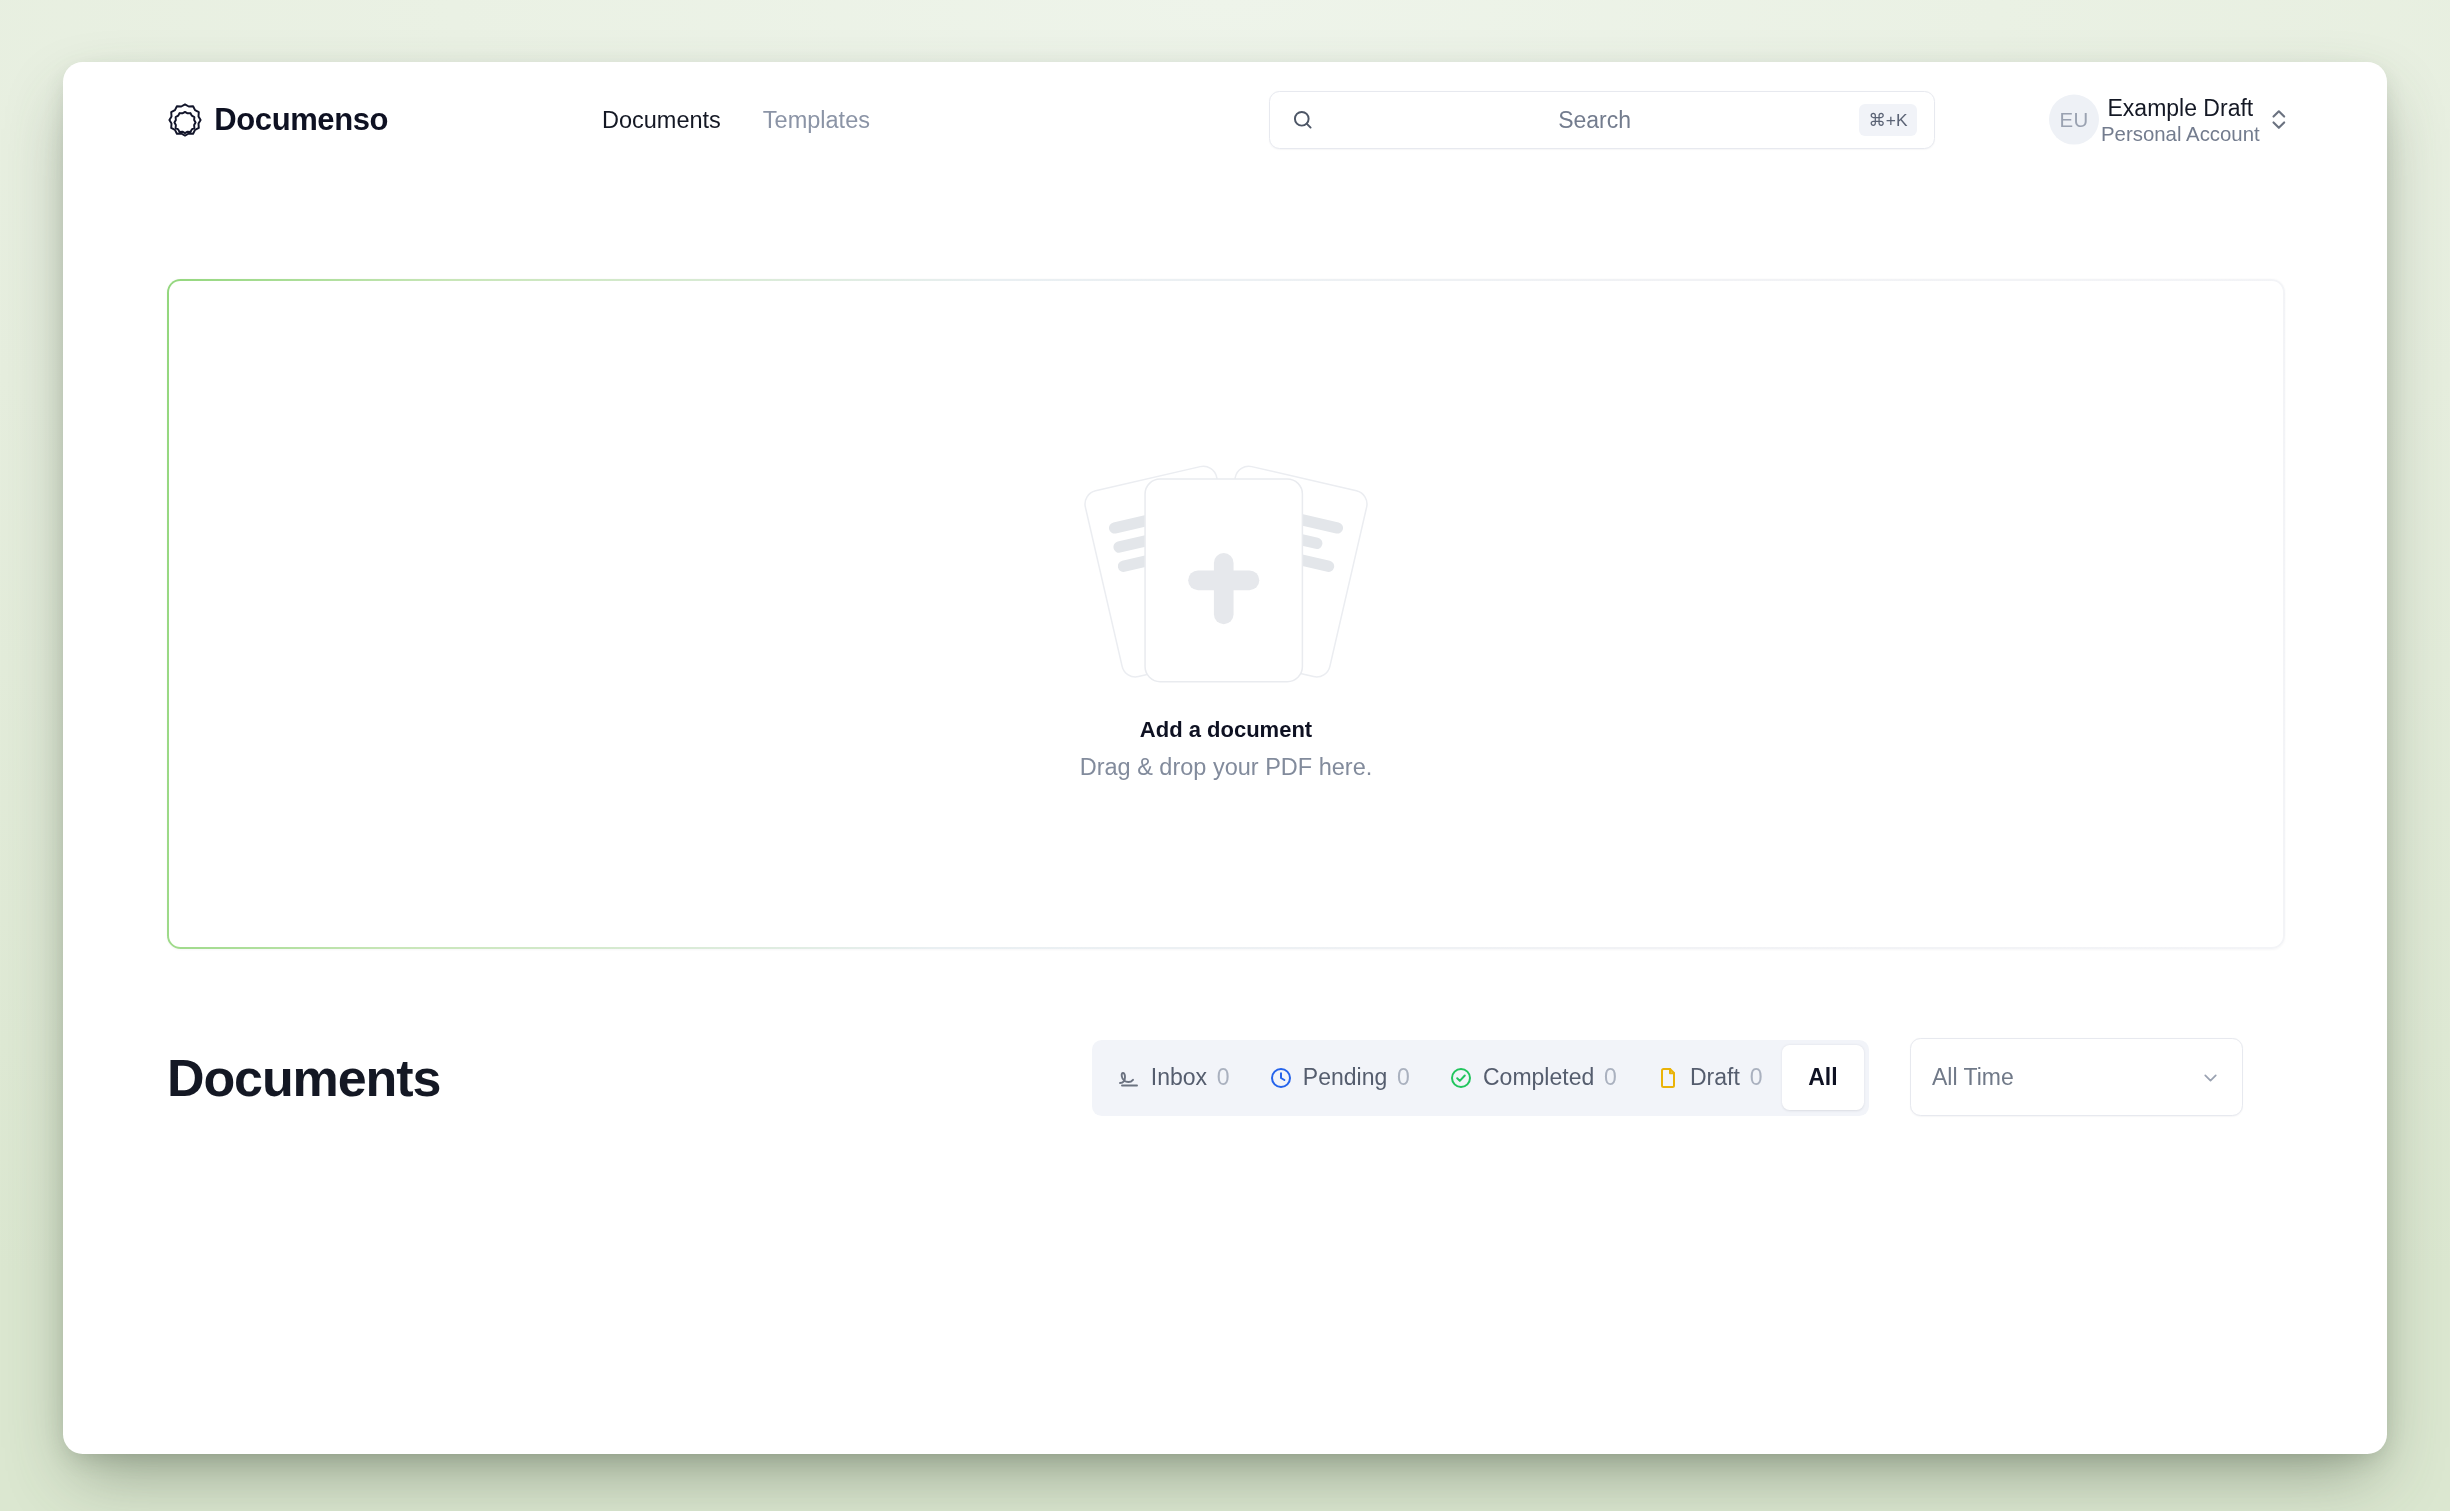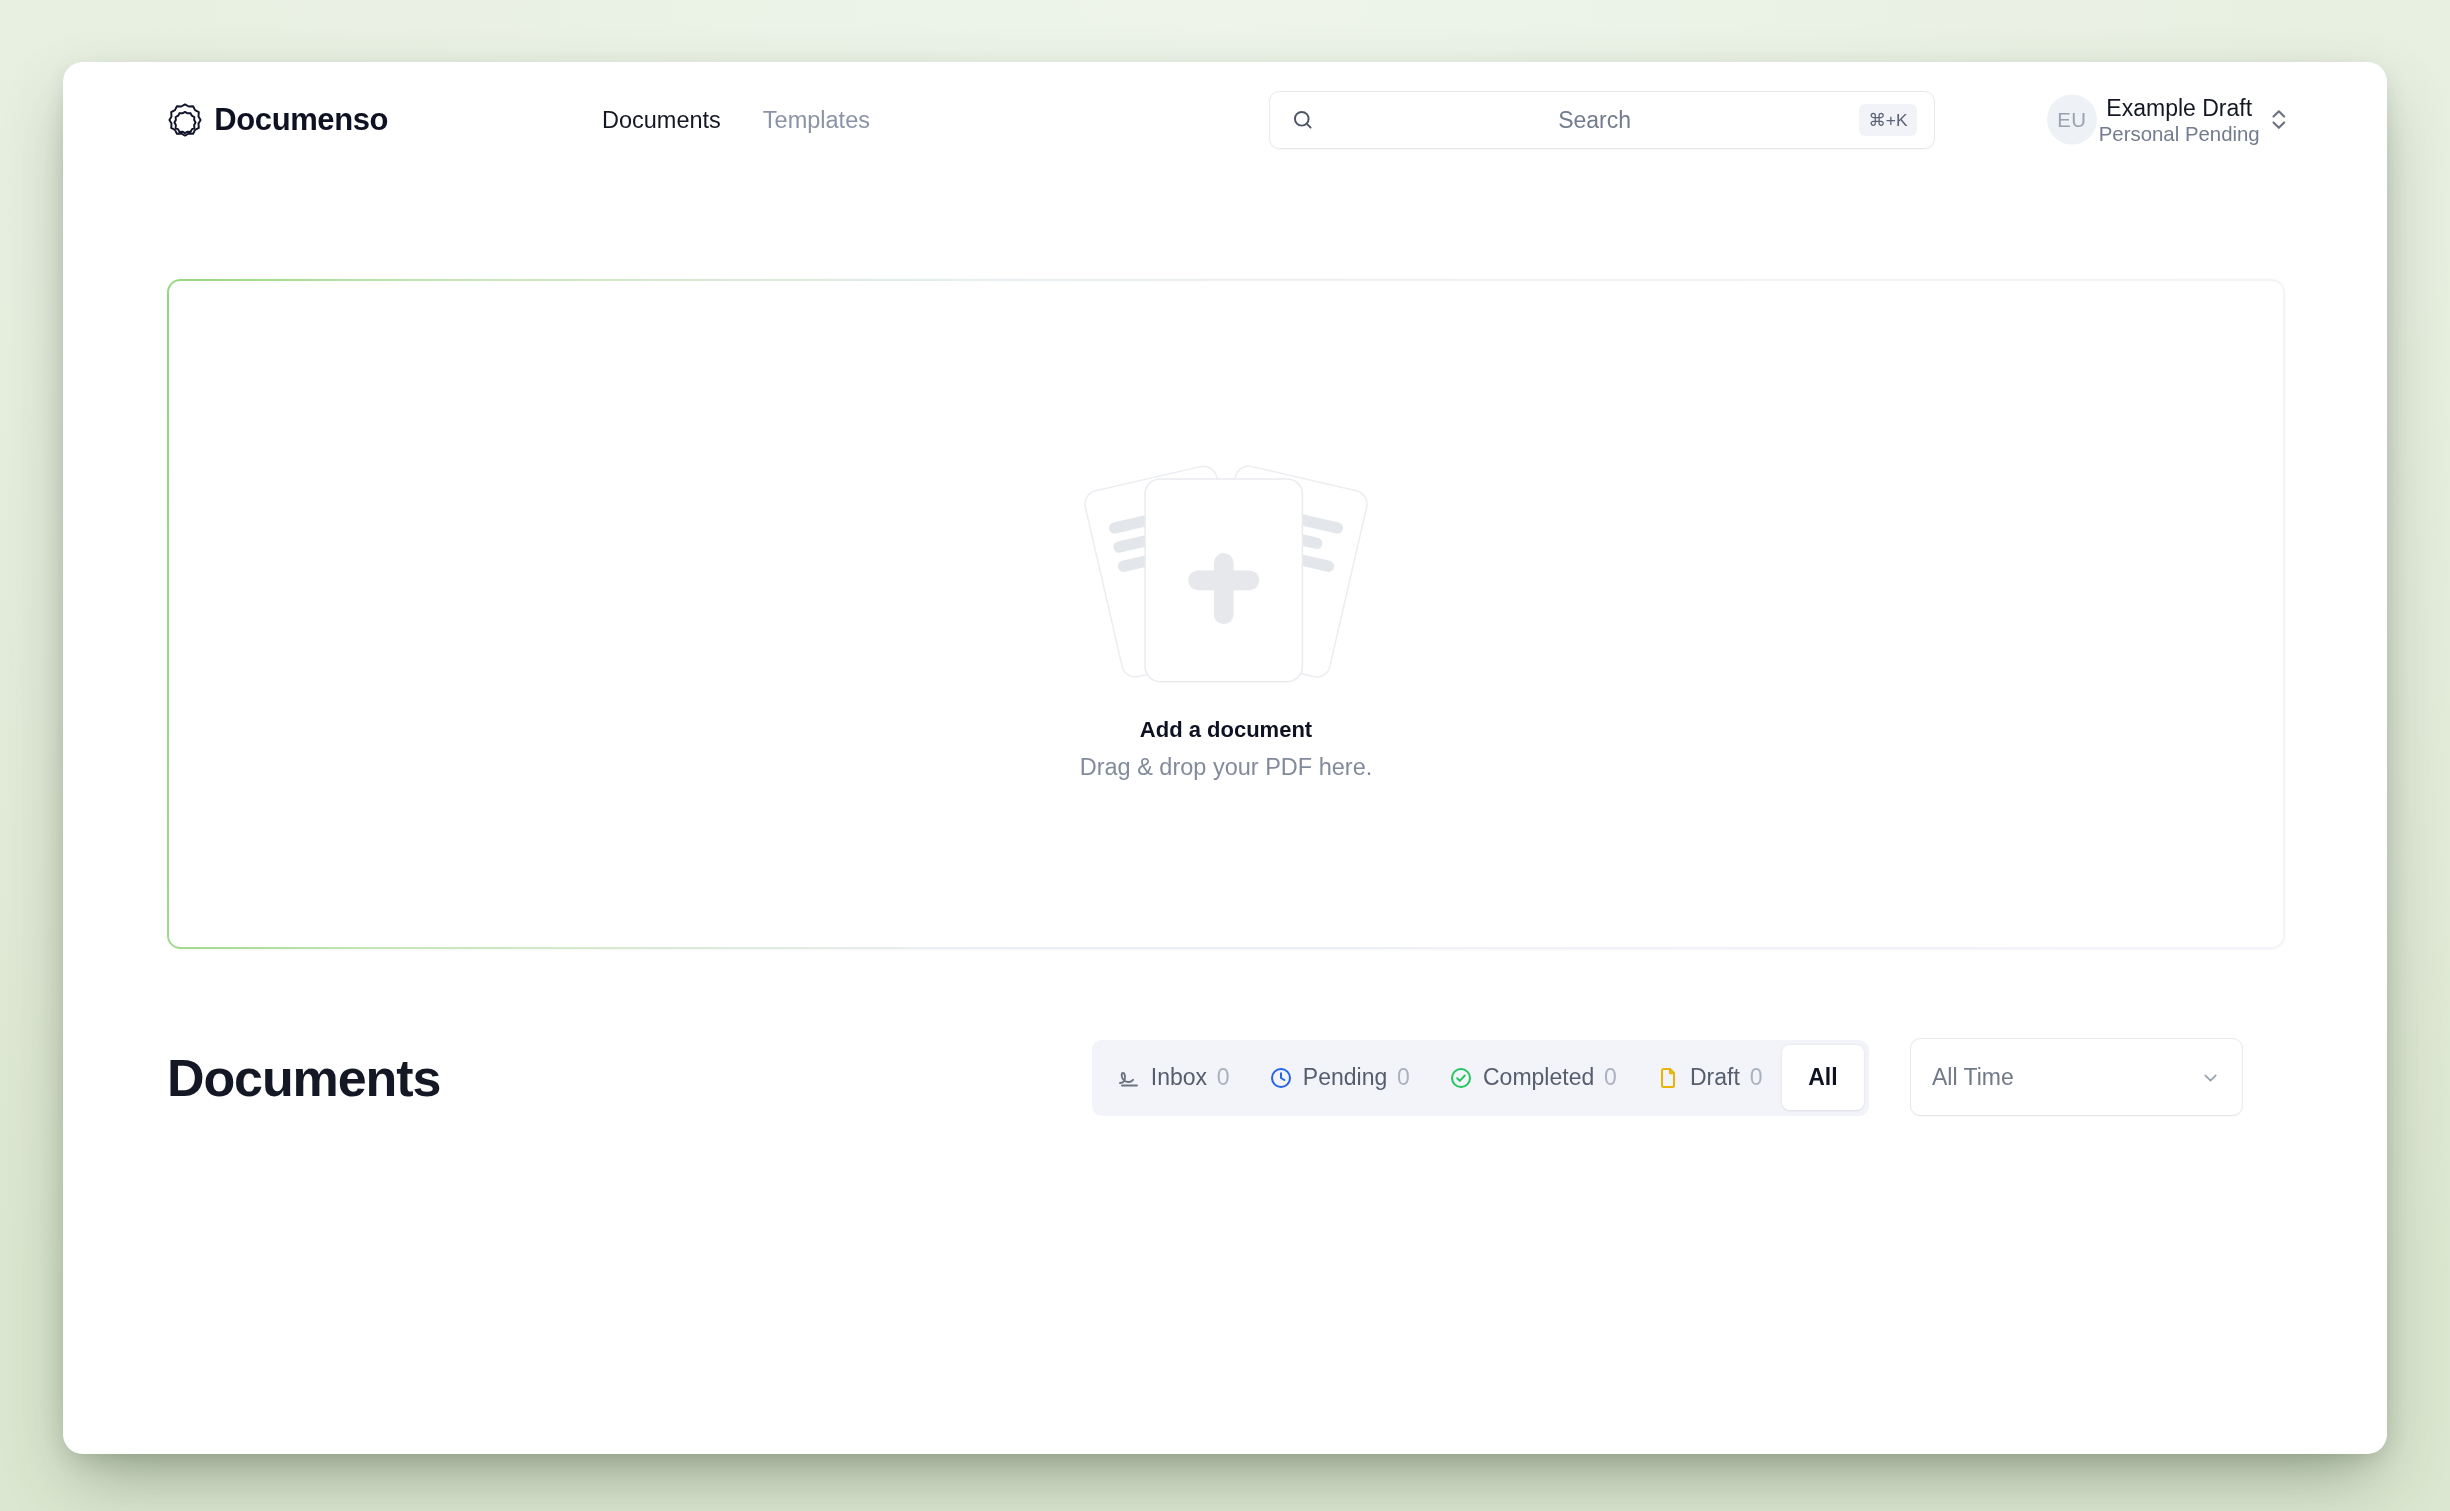--- a/index.html
+++ b/index.html
@@ -285,21 +285,21 @@
           <path d="M20 20 L16 16"></path>
       </svg>
       <span class="search-placeholder">Search</span>
       <span class="kbd">⌘+K</span>
     </div>
 
     <div class="account">
       <div class="avatar">EU</div>
       <div class="acct-text">
         <span class="acct-name">Example Draft</span>
-        <span class="acct-sub">Personal Pending</span>
+        <span class="acct-sub">Personal Account</span>
       </div>
       <svg class="selector-icon" viewBox="0 0 16 22" fill="none" stroke="#6b7280" stroke-width="1.8" stroke-linecap="round" stroke-linejoin="round">
         <path d="M3.5 8.5 L8 4 L12.5 8.5"></path>
           <path d="M3.5 13.5 L8 18 L12.5 13.5"></path>
       </svg>
     </div>
   </div>
 
   <div class="dropzone-wrap">
     <div class="dropzone">

